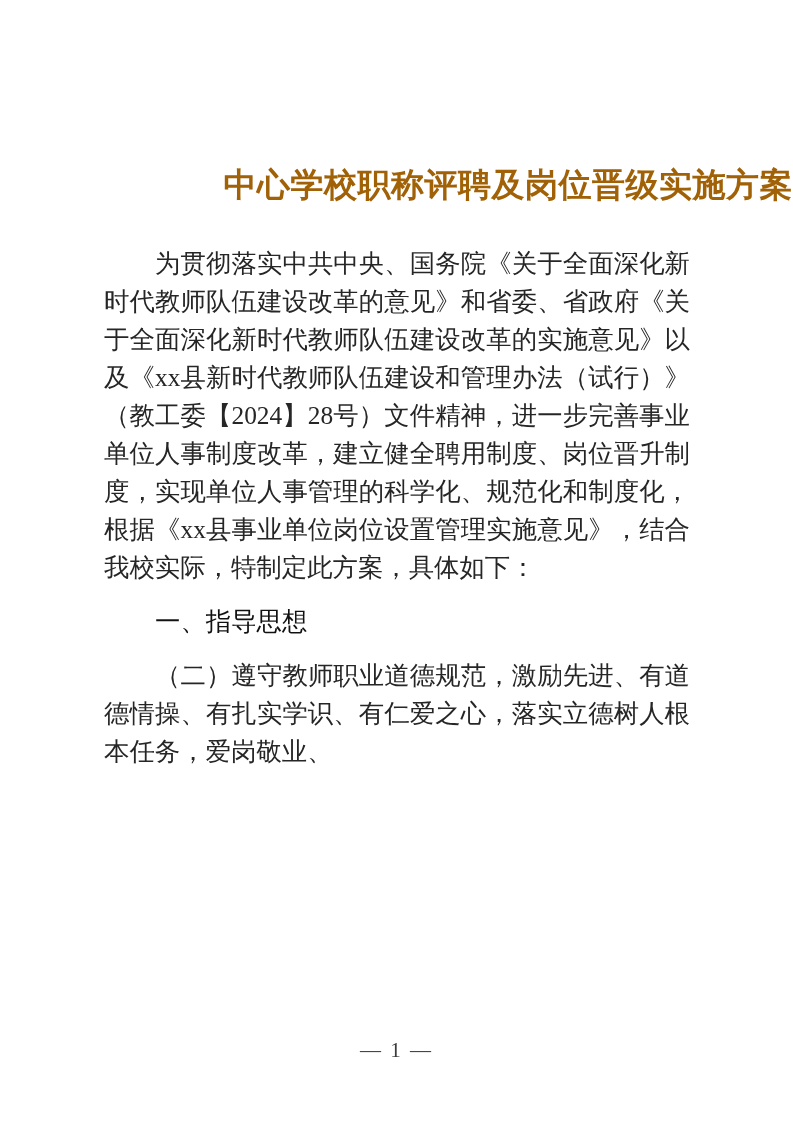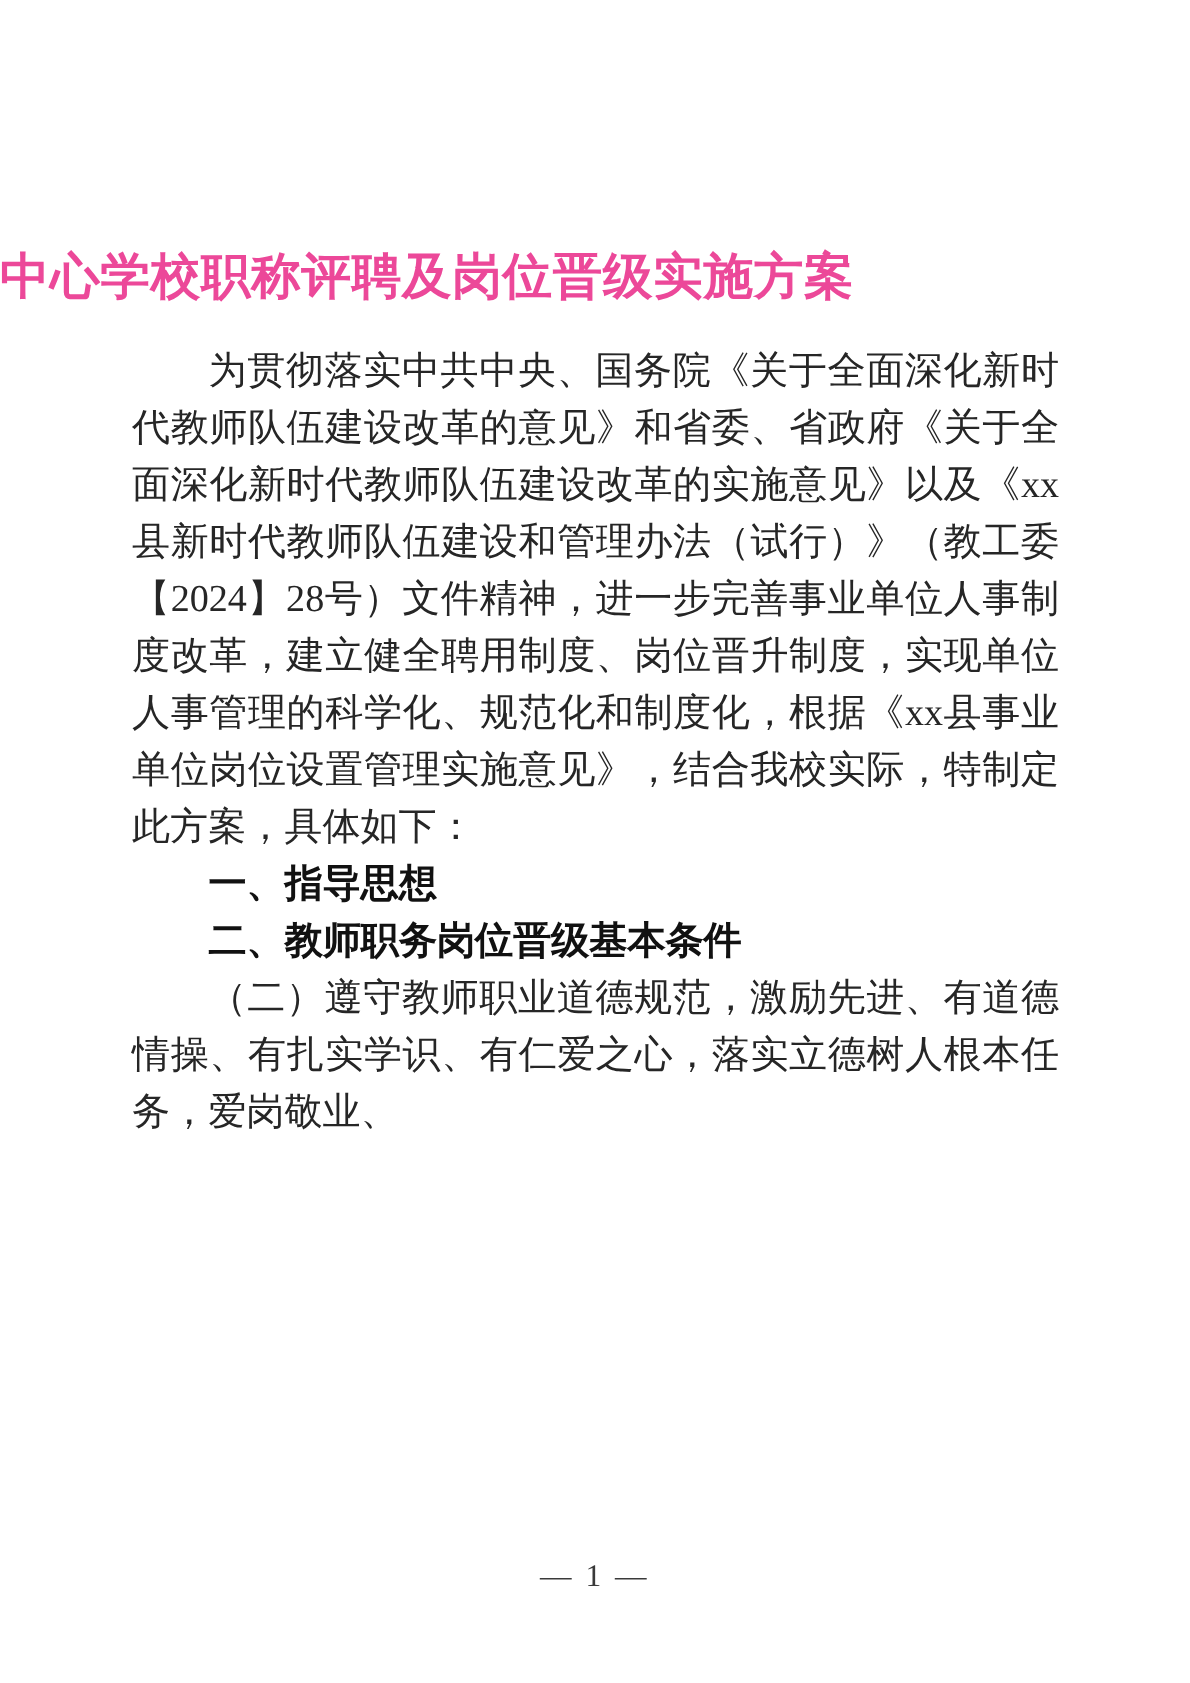--- a/index.html
+++ b/index.html
@@ -19,51 +19,51 @@
     color: #1a1a1a;
     box-sizing: border-box;
   }
 
   
   .doc-title {
     position: absolute;
     left: 0;
     right: 0;
     top: 143px;
-    text-align: left;
+    text-align: right;
     font-size: 33px;
     font-weight: bold;
     letter-spacing: 0.5px;
     line-height: 40px;
-    color: #ec4899;
+    color: #a16207;
     white-space: nowrap;
   }
 
   
   .body-block {
     position: absolute;
     left: 88px;
     top: 228px;
     width: 618px;
   }
 
   .para {
     font-size: 25.4px;
     line-height: 38px;
     text-align: justify;
     text-align-last: left;
     text-justify: inter-ideograph;
     text-indent: 51px;
-    margin: 0;
+    margin: 16px;
     color: #262626;
     word-break: break-all;
   }
 
   .para.heading {
-    font-weight: bold;
+    font-weight: normal;
     color: #111111;
     text-align: right;
   }
 
   
   .page-footer {
     position: absolute;
     left: 0;
     right: 0;
     top: 1036px;
@@ -77,19 +77,18 @@
 </head>
 <body>
 
 <div class="page">
 
   <h1 class="doc-title">中心学校职称评聘及岗位晋级实施方案</h1>
 
   <div class="body-block">
       <p class="para">为贯彻落实中共中央、国务院《关于全面深化新时代教师队伍建设改革的意见》和省委、省政府《关于全面深化新时代教师队伍建设改革的实施意见》以及《xx县新时代教师队伍建设和管理办法（试行）》（教工委【2024】28号）文件精神，进一步完善事业单位人事制度改革，建立健全聘用制度、岗位晋升制度，实现单位人事管理的科学化、规范化和制度化，根据《xx县事业单位岗位设置管理实施意见》，结合我校实际，特制定此方案，具体如下：</p>
       <p class="para heading">一、指导思想</p>
-      <p class="para heading">二、教师职务岗位晋级基本条件</p>
       <p class="para">（二）遵守教师职业道德规范，激励先进、有道德情操、有扎实学识、有仁爱之心，落实立德树人根本任务，爱岗敬业、</p>
     </div>
 
   <div class="page-footer">— 1 —</div>
 
 </div>
 
 </body></html>

